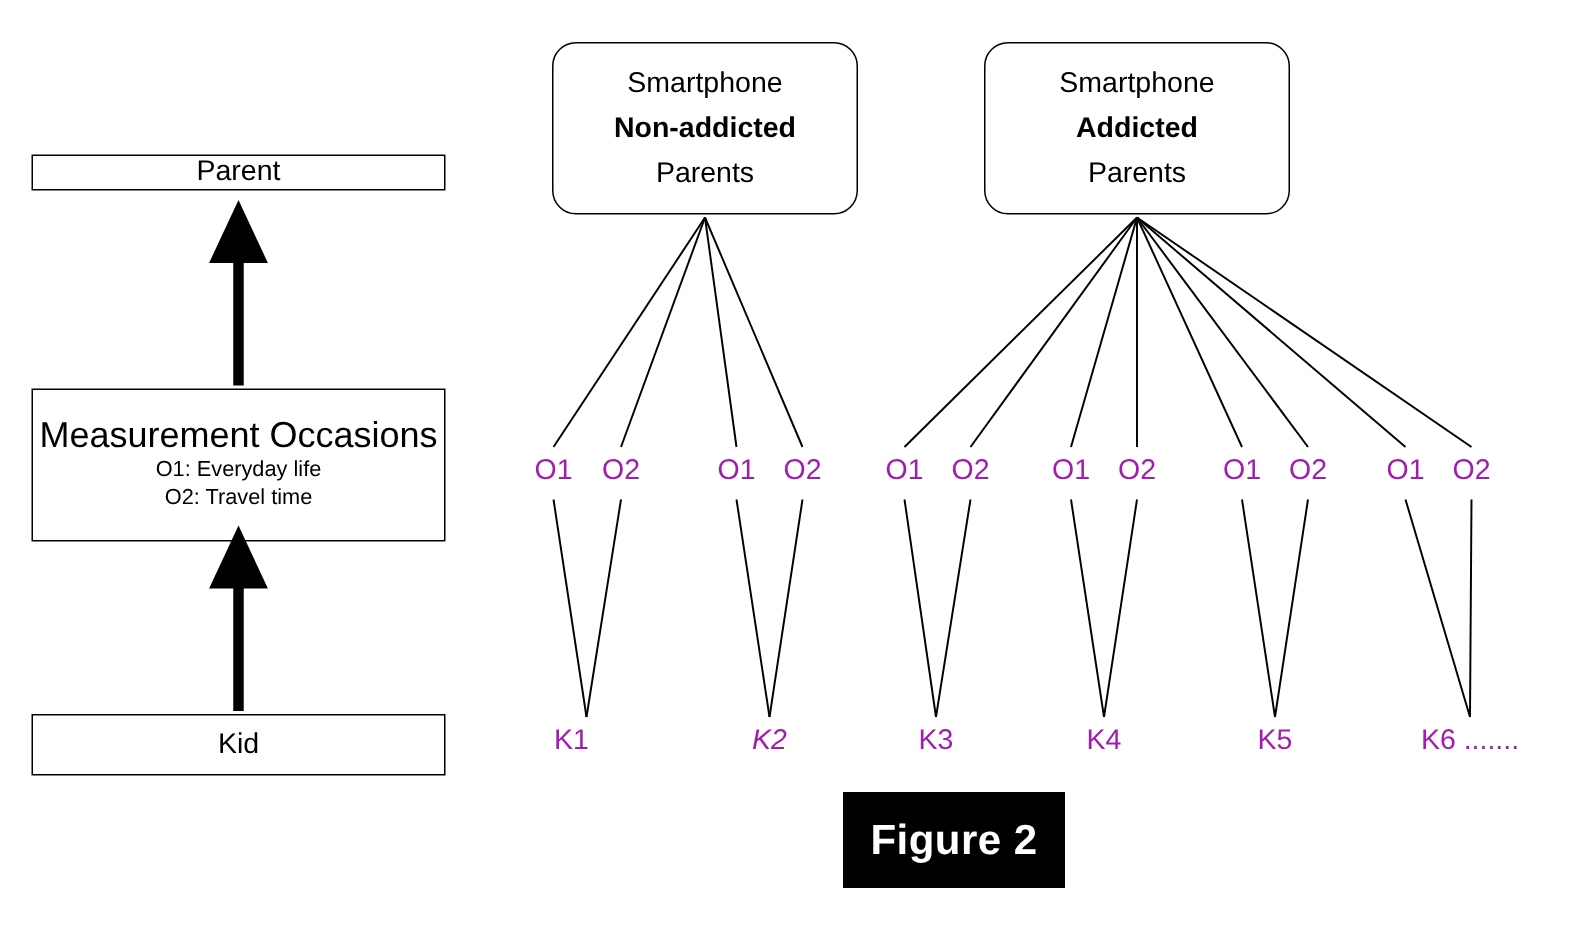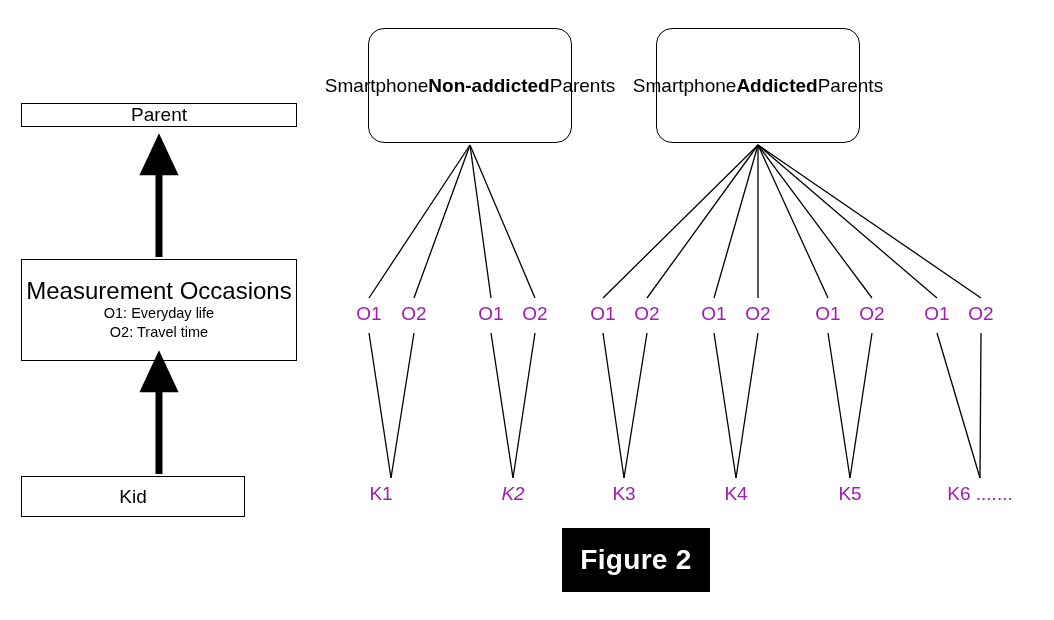--- a/index.html
+++ b/index.html
@@ -39,31 +39,31 @@
     font-size: 24px;
     margin-bottom: 1px;
   }
   .legend-sub {
     font-size: 14.5px;
     line-height: 19px;
     color: #000000;
   }
   #box-parent   { left: 21px;  top: 103px; width: 276px; height: 24px; }
   #box-measure  { left: 21px;  top: 259px; width: 276px; height: 102px; }
-  #box-kid      { left: 21px;  top: 476px; width: 224px; height: 41px; }
+  #box-kid      { left: 21px;  top: 476px; width: 276px; height: 41px; }
 
   
   .group-box {
     position: absolute;
     box-sizing: border-box;
     border: 1.5px solid #000000;
     border-radius: 16px;
     background: #ffffff;
     display: flex;
-    flex-direction: row;
+    flex-direction: column;
     align-items: center;
     justify-content: center;
     text-align: center;
     padding: 4px 8px;
   }
   .group-line {
     font-size: 19px;
     line-height: 30px;
     white-space: nowrap;
   }

